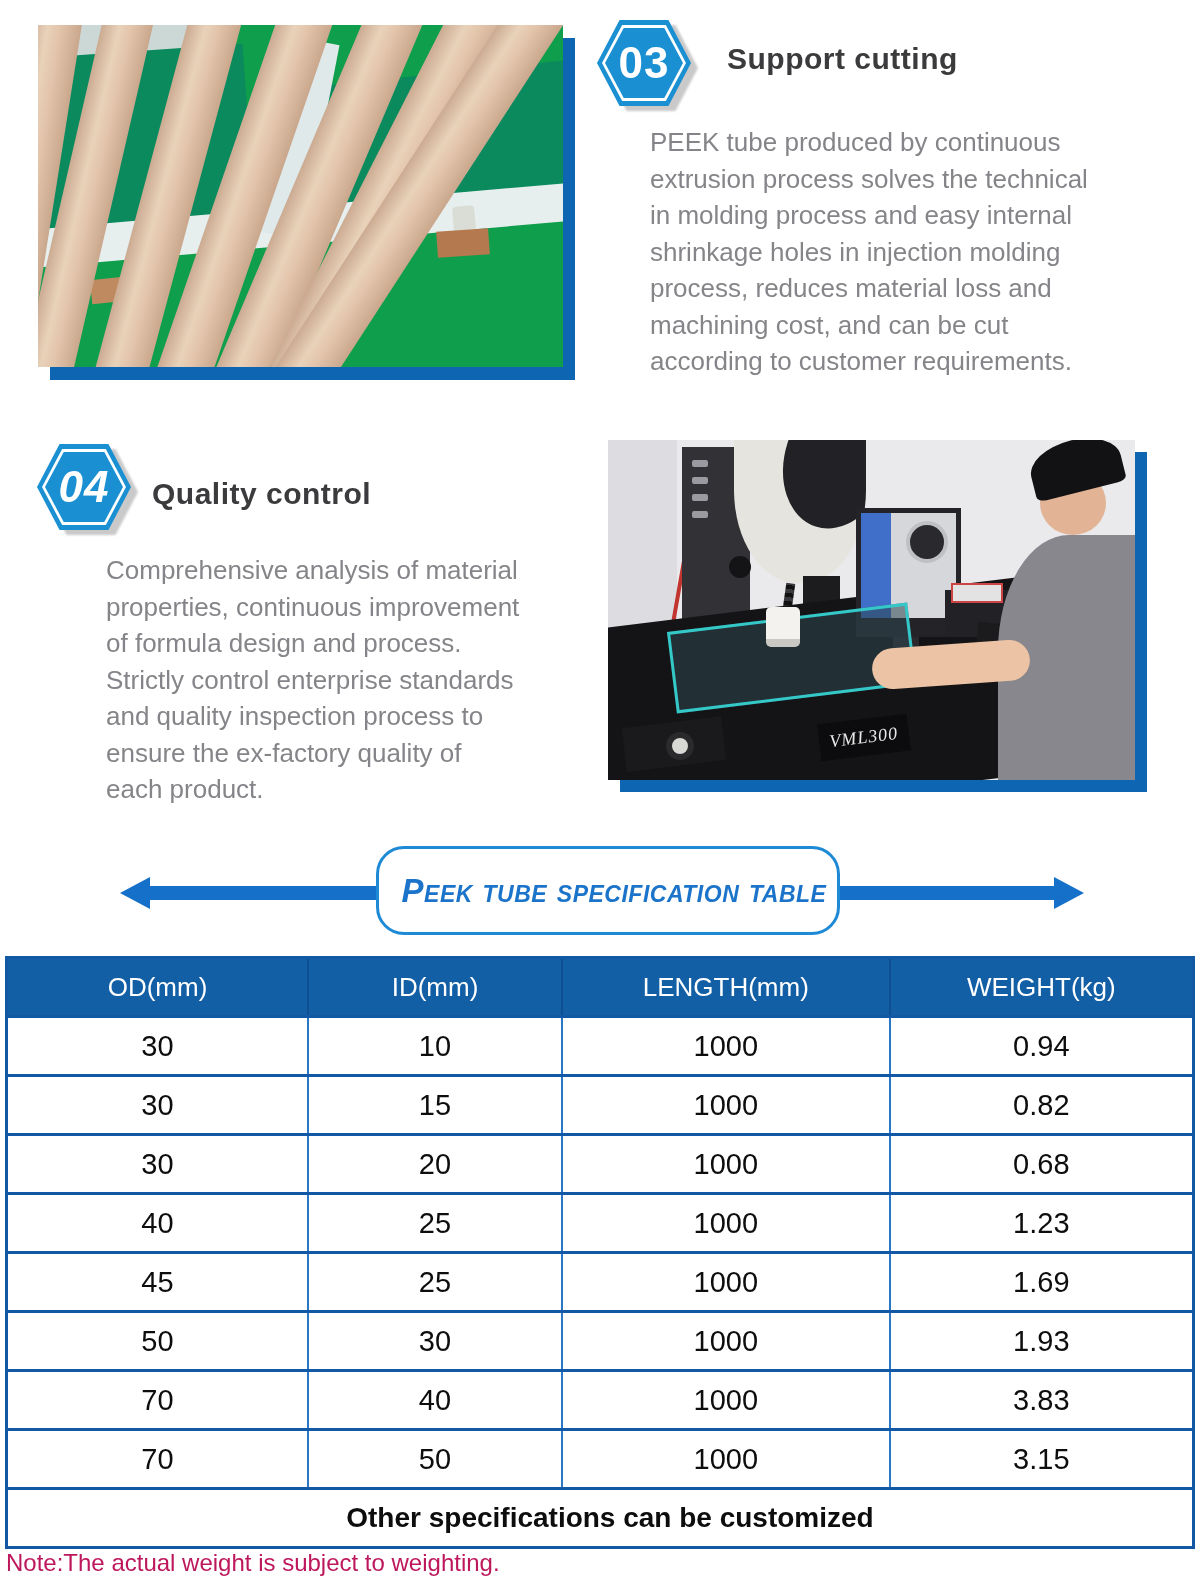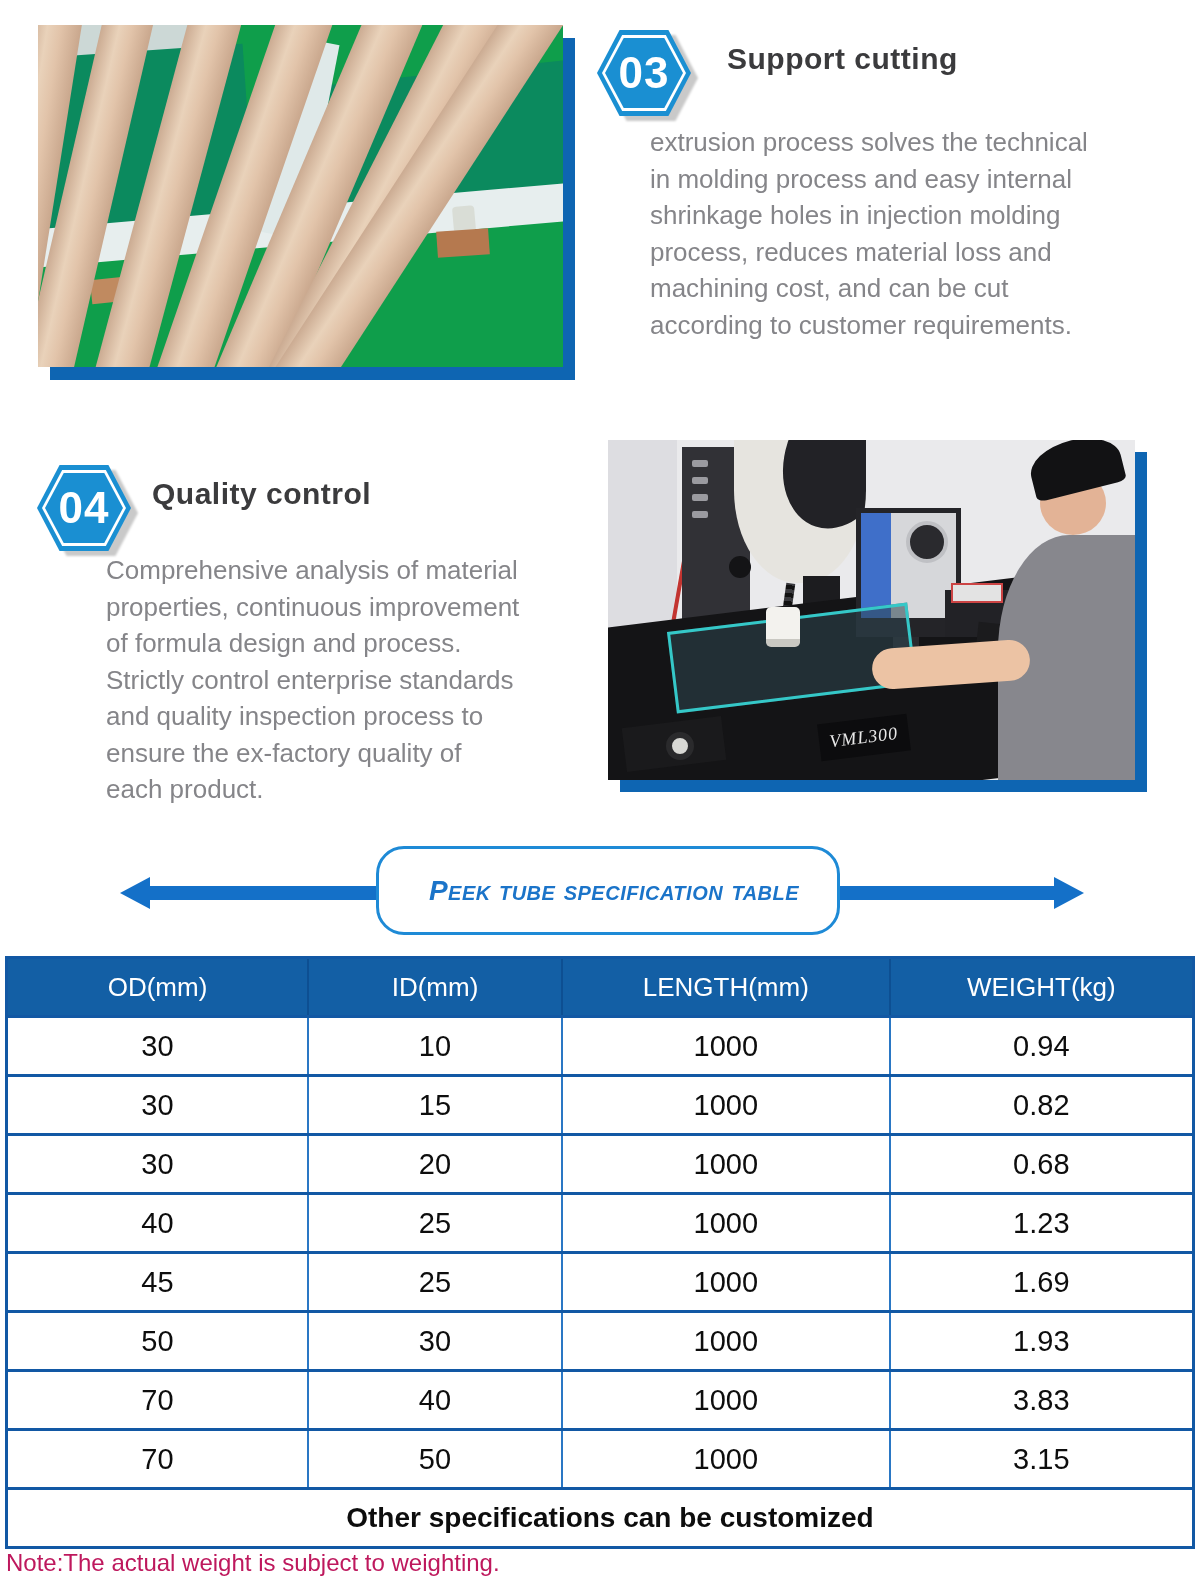--- a/index.html
+++ b/index.html
@@ -59,41 +59,41 @@
   .p2-roller { position:absolute; left:3%; top:83%; width:19%; height:13%; background:#1a1a1c; transform:rotate(-7deg); }
   .p2-knob2 { position:absolute; left:11%; top:86%; width:28px; height:28px; background:#d8d8d4; border-radius:50%; border:6px solid #2a2a2c; }
 
   
   .badge-wrap { position:absolute; filter:drop-shadow(7px 5px 1px #c9c9c9); }
   .hex { clip-path:polygon(0% 50%, 24% 0%, 76% 0%, 100% 50%, 76% 100%, 24% 100%); }
   .badge { position:relative; width:94px; height:86px; background:#1a8fd2; display:flex; align-items:center; justify-content:center; }
   .badge .ring-w { position:absolute; inset:5px; background:#ffffff; }
   .badge .ring-b { position:absolute; inset:8px; background:#1a8fd2; }
   .badge .num { position:relative; z-index:2; color:#ffffff; font-size:44px; font-weight:bold; letter-spacing:1px; }
-  .badge03 { left:597px; top:30px; }
-  .badge04 { left:37px; top:465px; }
+  .badge03 { left:597px; top:20px; }
+  .badge04 { left:37px; top:444px;font-style:italic; }
 
   .sec-title { position:absolute; font-size:30px; font-weight:bold; color:#3b3b3d; letter-spacing:0.5px; }
   .title03 { left:727px; top:42px; }
   .title04 { left:152px; top:477px; }
 
   .para { position:absolute; font-size:26px; line-height:36.5px; color:#858589; }
   .para1 { left:650px; top:124px; width:545px; }
   .para2 { left:106px; top:552px; width:505px; }
 
   
   .arrow-shaft { position:absolute; height:14px; background:#1470c8; top:886px; }
   .arrow-head { position:absolute; width:0; height:0; top:877px; }
   .shaft-l { left:148px; width:232px; }
   .head-l  { left:120px; border-top:16px solid transparent; border-bottom:16px solid transparent; border-right:30px solid #1470c8; }
   .shaft-r { left:838px; width:218px; }
   .head-r  { left:1054px; border-top:16px solid transparent; border-bottom:16px solid transparent; border-left:30px solid #1470c8; }
   .banner-box { position:absolute; left:376px; top:846px; width:464px; height:89px; background:#ffffff;
                 border:3px solid #1e8ad6; border-radius:28px; display:flex; align-items:center; justify-content:center; z-index:2; }
-  .banner-box span { color:#1b74c9; font-style:italic; font-weight:bold; font-variant:small-caps; font-size:28px; letter-spacing:0.5px;margin-left:12px; }
+  .banner-box span { color:#1b74c9; font-style:italic; font-weight:bold; font-variant:small-caps; font-size:33px; letter-spacing:0.5px;margin-left:12px; }
 
   
   .spec-table { position:absolute; left:5px; top:956px; width:1190px; border-collapse:collapse;
                 border:3px solid #1258a4; table-layout:fixed; }
   .spec-table th { height:59px; background:#135fa5; color:#ffffff; font-weight:normal; font-size:26px;
                    border-left:2px solid #0d4f92; }
   .spec-table th:first-child { border-left:none; }
   .spec-table td { height:59px; text-align:center; font-size:29px; color:#0d0d0d;
                    border-left:2px solid #2a77c4; border-top:3px solid #1258a4; }
   .spec-table td:first-child { border-left:none; }
@@ -126,20 +126,21 @@
 
   <div class="badge-wrap badge03">
     <div class="badge hex">
       <div class="ring-w hex"></div>
       <div class="ring-b hex"></div>
       <span class="num">03</span>
     </div>
   </div>
   <div class="sec-title title03">Support cutting</div>
   <div class="para para1">
+      <div>PEEK tube produced by continuous</div>
       <div>extrusion process solves the technical</div>
       <div>in molding process and easy internal</div>
       <div>shrinkage holes in injection molding</div>
       <div>process, reduces material loss and</div>
       <div>machining cost, and can be cut</div>
       <div>according to customer requirements.</div>
     </div>
 
   <div class="badge-wrap badge04">
     <div class="badge hex">

